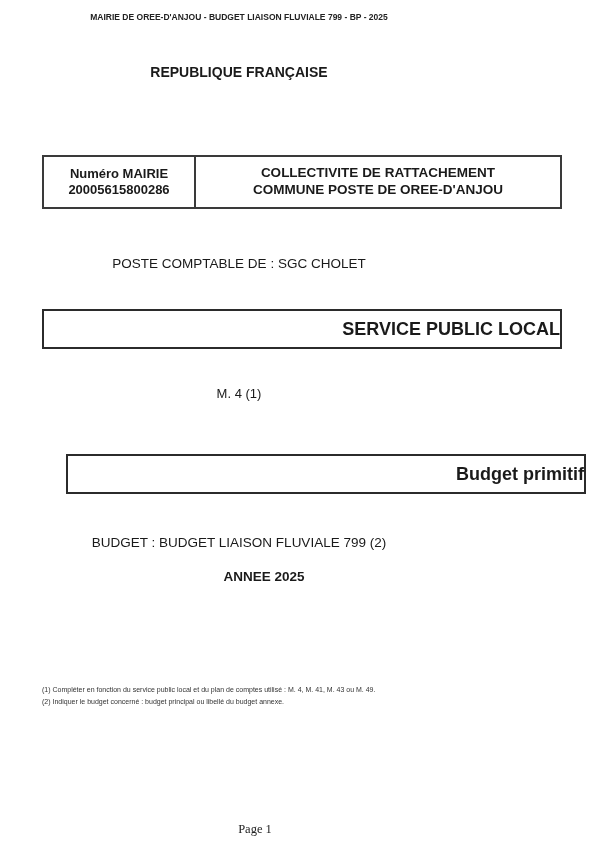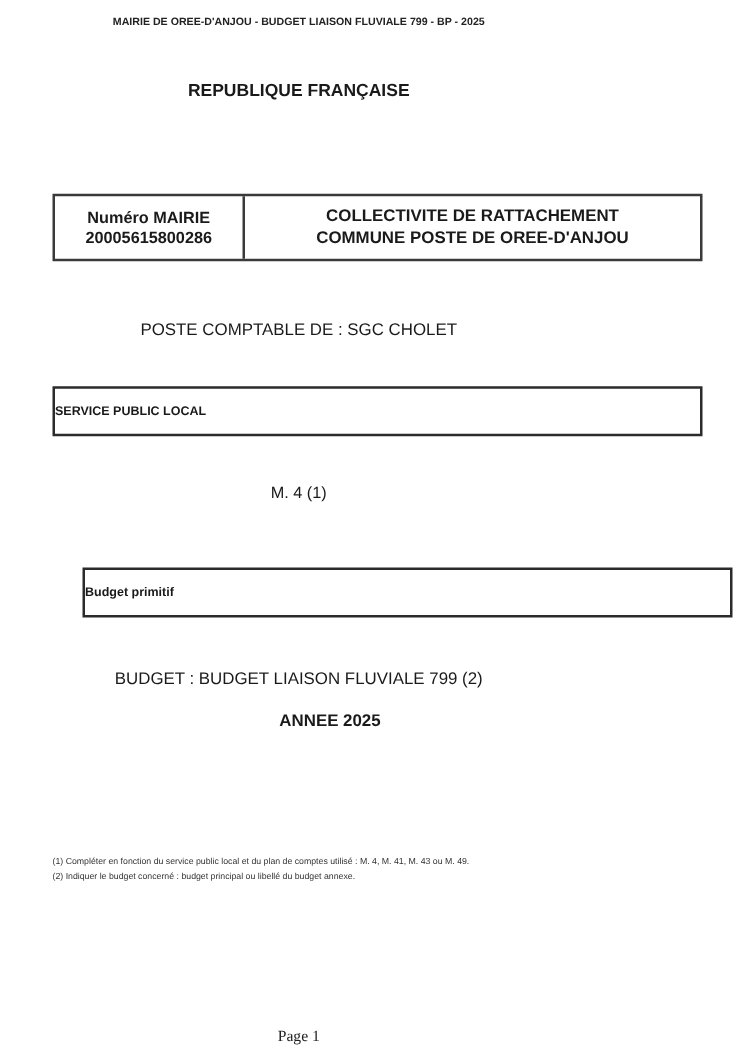--- a/index.html
+++ b/index.html
@@ -64,23 +64,23 @@
     font-size: 13.5px;
   }
   .framed-box {
     position: absolute;
     left: 42px;
     width: 516px;
     height: 36px;
     border: 2px solid #2b2b2b;
     display: flex;
     align-items: center;
-    justify-content: flex-start;
+    justify-content: flex-end;
     font-weight: bold;
-    font-size: 10px;
+    font-size: 18px;
   }
   .service-box { top: 309px; }
   .budget-type-box { top: 454px; margin-left: 24px; }
   .norm {
     top: 386px;
     font-size: 13px;
   }
   .budget-line {
     top: 535px;
     font-size: 13.5px;
@@ -98,20 +98,21 @@
     font-size: 7px;
     color: #333;
     line-height: 1.7;
   }
   .footnote { white-space: nowrap; }
   .page-number {
     top: 822px;
     font-family: "Liberation Serif", serif;
     font-size: 12.5px;
     color: #222;
+    padding-left: 16px;
   }
 </style>
 </head>
 <body>
 
 <div class="page">
 
   <div class="centered doc-header">MAIRIE DE OREE-D'ANJOU - BUDGET LIAISON FLUVIALE 799 - BP - 2025</div>
 
   <div class="centered republic">REPUBLIQUE FRANÇAISE</div>

